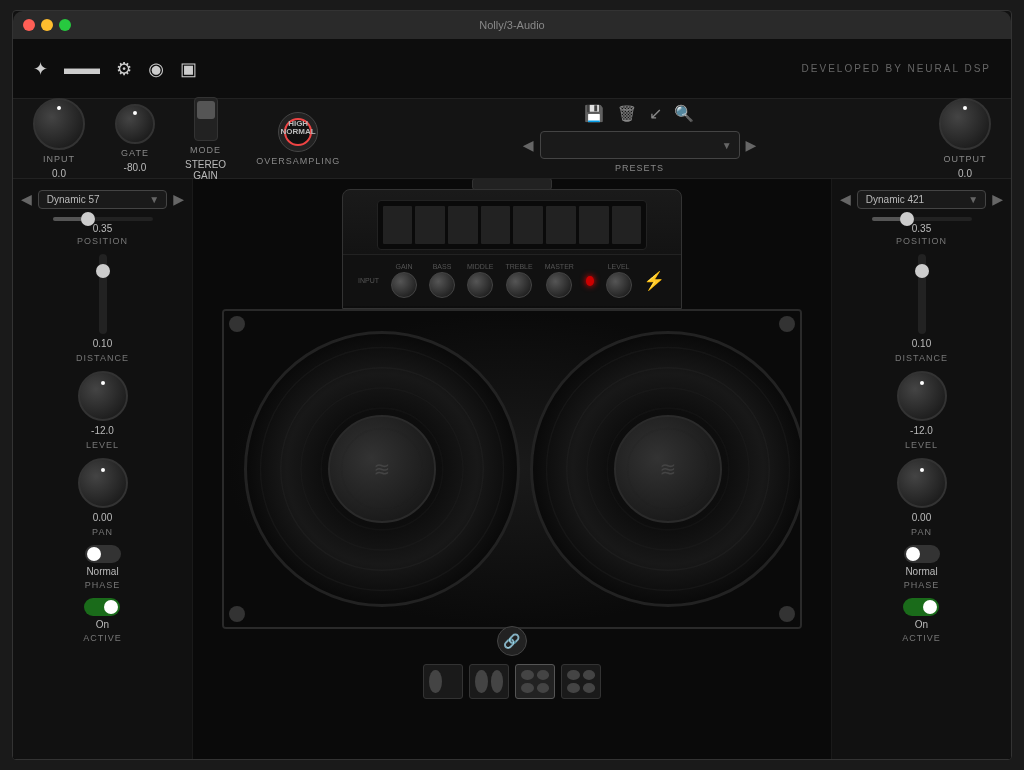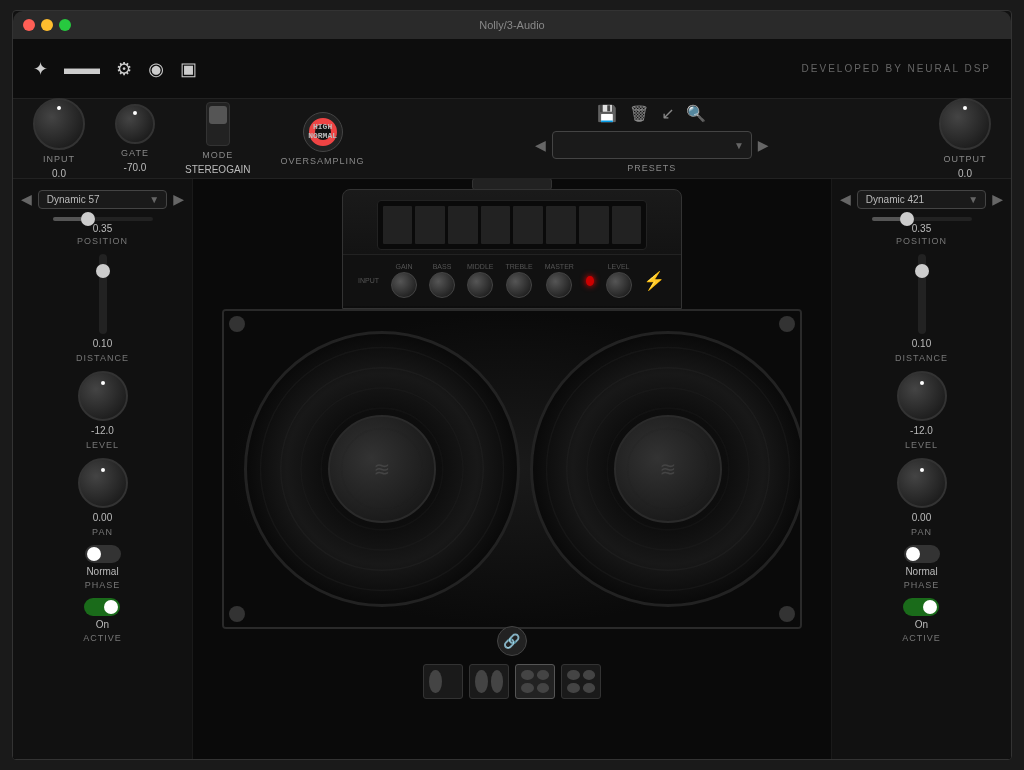--- a/index.html
+++ b/index.html
@@ -166,25 +166,23 @@
       display: flex;
       align-items: center;
       justify-content: center;
       cursor: pointer;
       position: relative;
     }
     .oversamp-inner {
       width: 28px; height: 28px;
       border-radius: 50%;
       background: #111;
-      border: 6px solid #ef4444;
-      display: flex;
-      align-items: center;
+      border: 2px solid #ef4444;
+      display: flex;
       justify-content: center;
-      font-family: Liberation Mono, monospace;
     }
     .oversamp-text {
       color: #bbb;
       font-size: 8px;
       font-weight: bold;
       line-height: 1.1;
       text-align: center;
     }
     .presets-group {
       flex: 1;
@@ -629,29 +627,29 @@
         </div>
         <span class="knob-label">INPUT</span>
         <span class="knob-value">0.0</span>
       </div>
 
       <div class="knob-group">
         <div class="knob knob-small">
           <div class="knob-dot" style="top:5px;"></div>
         </div>
         <span class="knob-label">GATE</span>
-        <span class="knob-value">-70.0</span>
+        <span class="knob-value">-80.0</span>
       </div>
 
       <div class="toggle-group">
         <div class="toggle-switch">
           <div class="toggle-thumb"></div>
         </div>
         <span class="knob-label">MODE</span>
-        <div style="display:flex;flex-direction:row;align-items:center;">
+        <div style="display:flex;flex-direction:column;align-items:center;">
           <span class="knob-value">STEREO</span>
           <span class="knob-value">GAIN</span>
         </div>
       </div>
 
       <div class="oversampling-group">
         <div class="oversamp-btn">
           <div class="oversamp-inner">
             <div class="oversamp-text">
               <div>HIGH</div>

